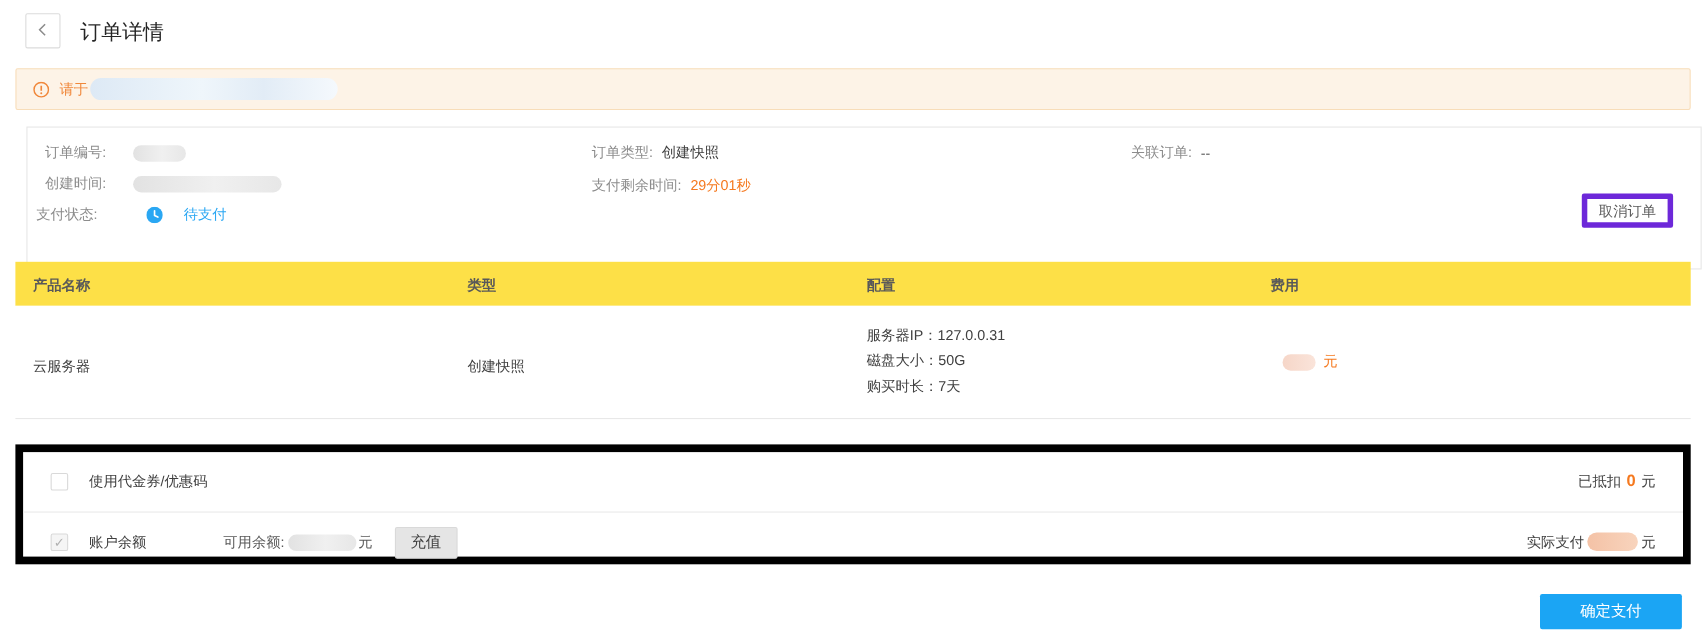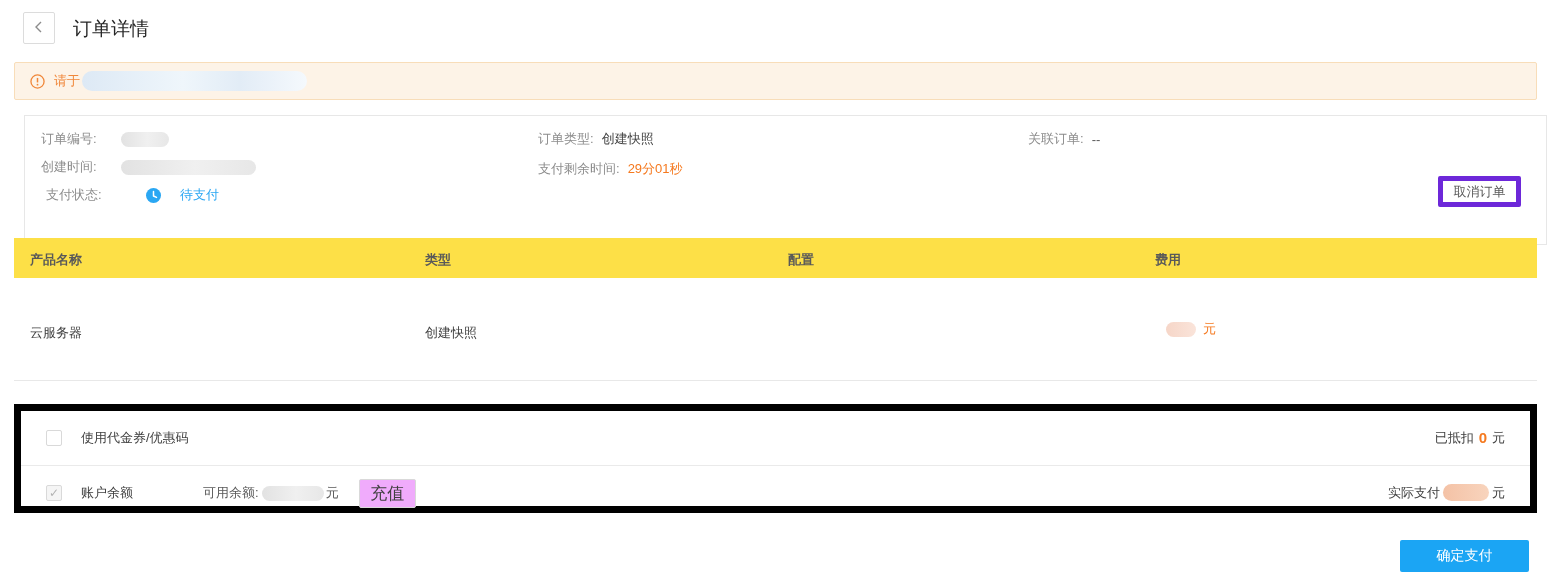--- a/index.html
+++ b/index.html
@@ -74,22 +74,22 @@
   .pay-row-coupon { top:0; height:55px; border-bottom:1px solid #eaeaea; }
   .pay-row-balance { top:55px; height:54px; }
   .checkbox { width:16px; height:16px; border:1px solid #d9d9d9; border-radius:2px;
     background:#fff; cursor:pointer; flex:none; }
   .checkbox.checked { background:#f5f5f5; color:#b2b2b2; font-size:12px; line-height:14px;
     text-align:center; cursor:default; }
   .row-label { margin-left:19px; color:#404040; }
   .avail-label { margin-left:70px; color:#595959; }
   .avail-blob { margin-left:3px; }
   .unit { margin-left:2px; }
-  .recharge-btn { margin-left:20px; width:57px; height:29px; background:#f0abfc;
-    border:1px solid #d9d9d9; border-radius:2px; font-size:17px; color:#404040; cursor:pointer;
+  .recharge-btn { margin-left:20px; width:57px; height:29px; background:#e5e5e5;
+    border:1px solid #d9d9d9; border-radius:2px; font-size:14px; color:#404040; cursor:pointer;
     font-family:"Liberation Sans","DejaVu Sans",sans-serif; }
   .right-group { margin-left:auto; display:flex; color:#404040; }
   .deducted-zero { color:#f5791f; font-weight:bold; font-size:15px; margin:0 5px; }
   .pay-blob-wrap { margin:0 3px; display:flex; }
 
   
   .confirm-btn { position:absolute; left:1400px; top:540px; width:129px; height:32px;
     background:#1ba5f4; color:#fff; border:none; border-radius:2px; font-size:14px;
     cursor:pointer; font-family:"Liberation Sans","DejaVu Sans",sans-serif; }
 </style>
@@ -121,21 +121,21 @@
 
   <div class="panel">
     <div class="info-row" style="left:16px; top:15px;">
       <span class="info-label lbl-fixed">订单编号:</span>
       <span class="blur blur-gray b-orderno"></span>
     </div>
     <div class="info-row" style="left:16px; top:43px;">
       <span class="info-label lbl-fixed">创建时间:</span>
       <span class="blur blur-gray b-ctime"></span>
     </div>
-    <div class="info-row" style="left:21px; top:71px;gap:12px;">
+    <div class="info-row" style="left:8px; top:71px;gap:12px;">
       <span class="info-label lbl-fixed">支付状态:</span>
       <span class="clock-wrap">
         <svg width="15" height="15" viewBox="0 0 16 16">
             <circle cx="8" cy="8" r="8" fill="#2aa7f3"></circle>
             <polyline points="8,3.8 8,8.5 11.2,10" fill="none" stroke="#fff" stroke-width="1.6" stroke-linecap="round" stroke-linejoin="round"></polyline>
           </svg>
       </span>
       <span class="status-blue">待支付</span>
     </div>
 
@@ -158,20 +158,25 @@
 
   <div class="table-header">
     <span class="th th-name">产品名称</span>
     <span class="th th-type">类型</span>
     <span class="th th-config">配置</span>
     <span class="th th-fee">费用</span>
   </div>
   <div class="table-row">
     <span class="td-name">云服务器</span>
     <span class="td-type">创建快照</span>
+    <div class="td-config">
+      <div>服务器IP：127.0.0.31</div>
+      <div>磁盘大小：50G</div>
+      <div>购买时长：7天</div>
+    </div>
     <div class="td-fee">
       <span class="blur blur-fee"></span>
       <span class="orange">元</span>
     </div>
   </div>
 
   <div class="pay-box">
     <div class="pay-row pay-row-coupon">
       <span class="checkbox"></span>
       <span class="row-label">使用代金券/优惠码</span>

